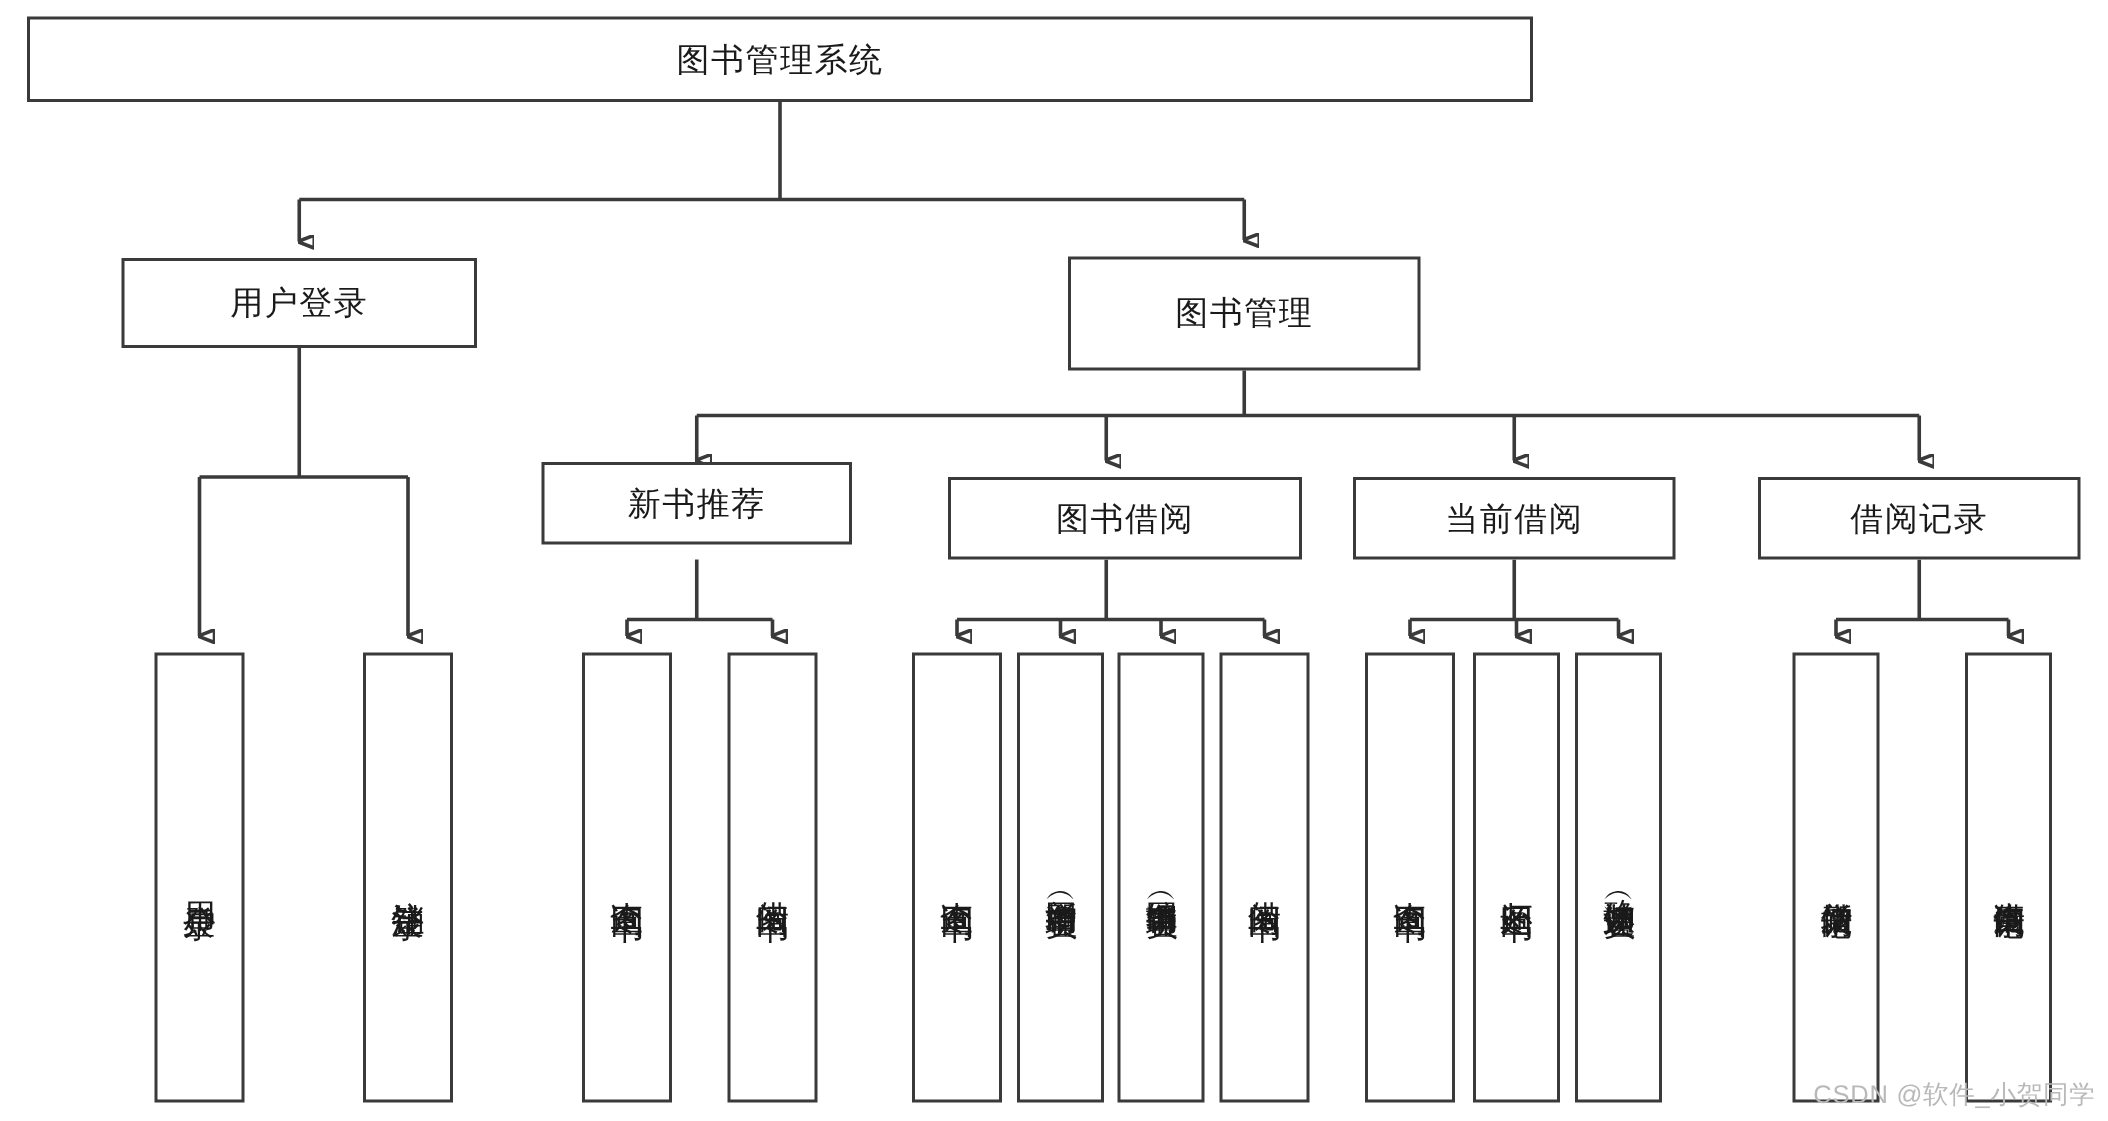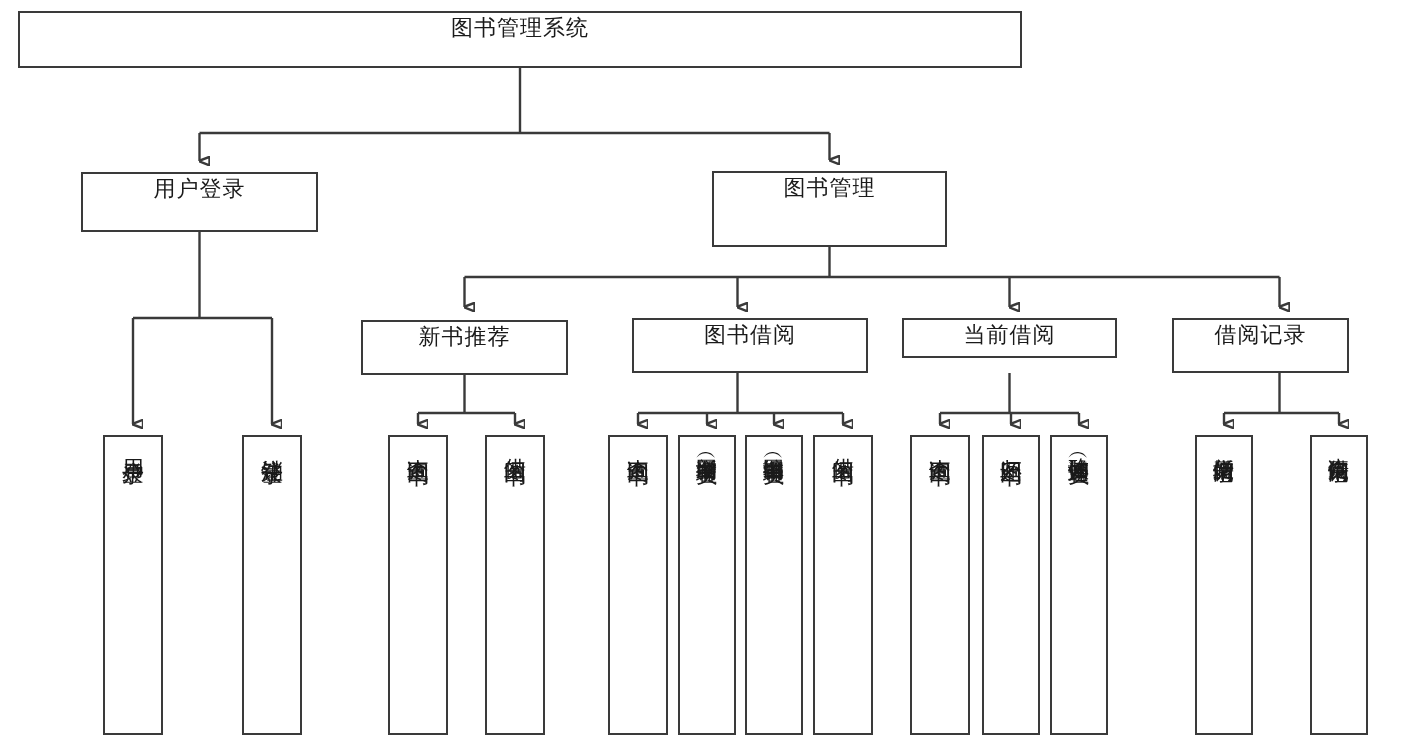--- a/index.html
+++ b/index.html
@@ -20,21 +20,21 @@
     top: 0;
     width: 1405px;
     height: 747px;
   }
   .node-box {
     position: absolute;
     box-sizing: border-box;
     border: 2px solid #3a3a3a;
     background: #ffffff;
     display: flex;
-    align-items: flex-start;
+    align-items: center;
     justify-content: center;
     color: #1a1a1a;
   }
   .node-h {
     font-size: 22px;
     letter-spacing: 1px;
     white-space: nowrap;
   }
   .node-v {
     writing-mode: vertical-rl;
@@ -123,30 +123,30 @@
   <div id="node-layer">
       <div class="node-box" style="left: 18px; top: 11px; width: 1004px; height: 57px;">
         <span class="node-h">图书管理系统</span>
       </div>
       <div class="node-box" style="left: 81px; top: 172px; width: 237px; height: 60px;">
         <span class="node-h">用户登录</span>
       </div>
       <div class="node-box" style="left: 712px; top: 171px; width: 235px; height: 76px;">
         <span class="node-h">图书管理</span>
       </div>
-      <div class="node-box" style="left: 361px; top: 320px; width: 207px; height: 55px;">
+      <div class="node-box" style="left: 361px; top: 308px; width: 207px; height: 55px;">
         <span class="node-h">新书推荐</span>
       </div>
       <div class="node-box" style="left: 632px; top: 318px; width: 236px; height: 55px;">
         <span class="node-h">图书借阅</span>
       </div>
-      <div class="node-box" style="left: 902px; top: 318px; width: 215px; height: 40px;">
+      <div class="node-box" style="left: 902px; top: 318px; width: 215px; height: 55px;">
         <span class="node-h">当前借阅</span>
       </div>
-      <div class="node-box" style="left: 1172px; top: 318px; width: 177px; height: 55px;">
+      <div class="node-box" style="left: 1172px; top: 318px; width: 215px; height: 55px;">
         <span class="node-h">借阅记录</span>
       </div>
       <div class="node-box" style="left: 103px; top: 435px; width: 60px; height: 300px;">
         <span class="node-v">用户登录</span>
       </div>
       <div class="node-box" style="left: 242px; top: 435px; width: 60px; height: 300px;">
         <span class="node-v">注销登录</span>
       </div>
       <div class="node-box" style="left: 388px; top: 435px; width: 60px; height: 300px;">
         <span class="node-v">查询图书</span>
@@ -176,13 +176,14 @@
         <span class="node-v tall">确认归还（管理员）</span>
       </div>
       <div class="node-box" style="left: 1195px; top: 435px; width: 58px; height: 300px;">
         <span class="node-v tall">新增借阅记录</span>
       </div>
       <div class="node-box" style="left: 1310px; top: 435px; width: 58px; height: 300px;">
         <span class="node-v tall">查询借阅记录</span>
       </div>
     </div>
 
+  <div class="watermark">CSDN @软件_小贺同学</div>
 </div>
 
 </body></html>

